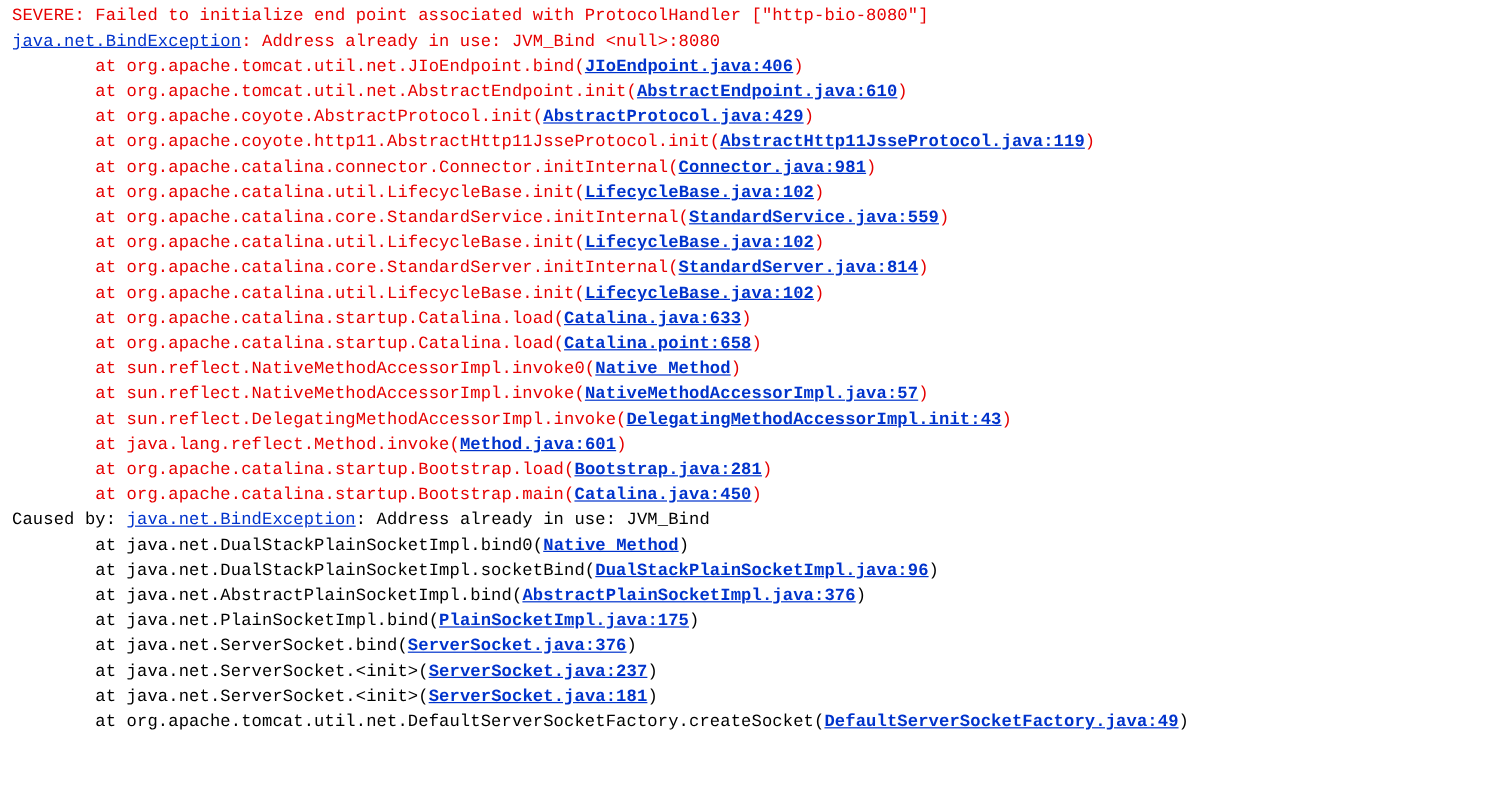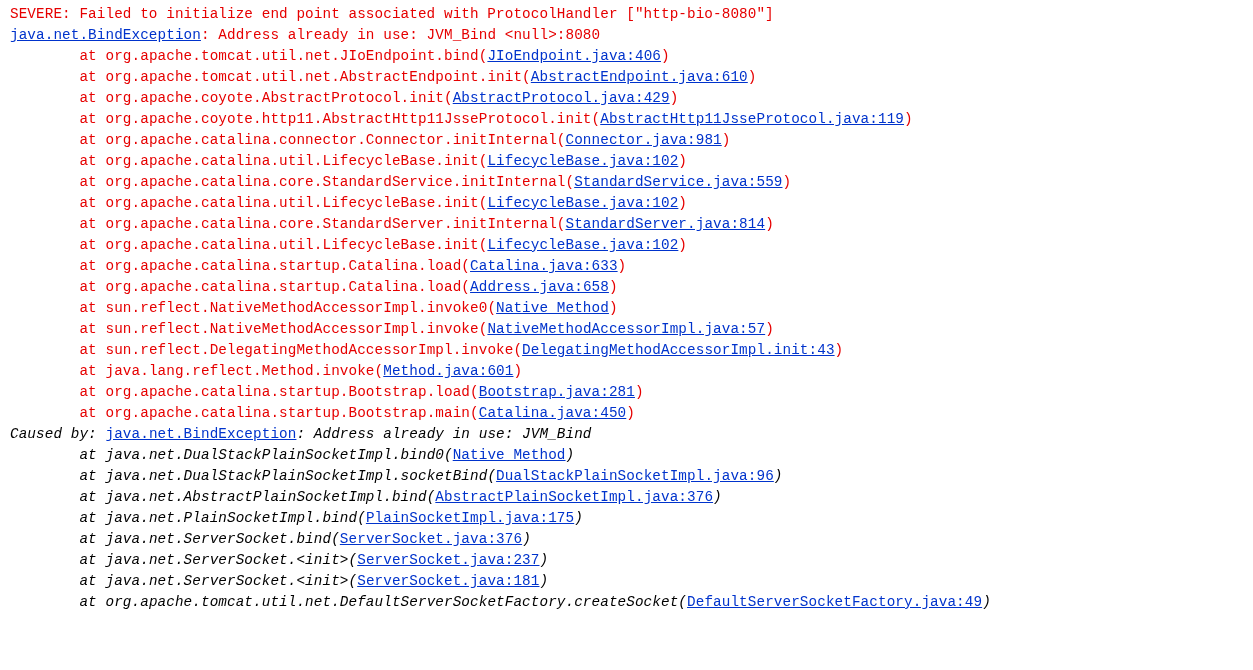--- a/index.html
+++ b/index.html
@@ -7,38 +7,38 @@
     font-family:Consolas,"Courier New",monospace;
     font-size:14.3px;
     line-height:21px;
     white-space:pre;
     padding:4px 0 4px 10px;
     color:#000;
     letter-spacing:0.1px;
   }
   .err{color:#e60000;}
   .ex-link{color:#0033cc;text-decoration:underline;cursor:pointer;}
-  .src-link{color:#0033cc;text-decoration:underline;cursor:pointer;}
-  .blk{color:#000;font-style:italic;}
+  .src-link{color:#0033cc;text-decoration:underline;cursor:pointer;font-weight:bold;}
+  .blk{color:#000;}
 </style>
 </head>
 <body><div id="trace"><span class="err">SEVERE: Failed to initialize end point associated with ProtocolHandler ["http-bio-8080"]</span>
 <span class="ex-link">java.net.BindException</span><span class="err">: Address already in use: JVM_Bind &lt;null&gt;:8080</span>
 <span class="err">        at </span><span class="err">org.apache.tomcat.util.net.JIoEndpoint.bind</span><span class="err">(</span><span class="src-link">JIoEndpoint.java:406</span><span class="err">)</span>
 <span class="err">        at </span><span class="err">org.apache.tomcat.util.net.AbstractEndpoint.init</span><span class="err">(</span><span class="src-link">AbstractEndpoint.java:610</span><span class="err">)</span>
 <span class="err">        at </span><span class="err">org.apache.coyote.AbstractProtocol.init</span><span class="err">(</span><span class="src-link">AbstractProtocol.java:429</span><span class="err">)</span>
 <span class="err">        at </span><span class="err">org.apache.coyote.http11.AbstractHttp11JsseProtocol.init</span><span class="err">(</span><span class="src-link">AbstractHttp11JsseProtocol.java:119</span><span class="err">)</span>
 <span class="err">        at </span><span class="err">org.apache.catalina.connector.Connector.initInternal</span><span class="err">(</span><span class="src-link">Connector.java:981</span><span class="err">)</span>
 <span class="err">        at </span><span class="err">org.apache.catalina.util.LifecycleBase.init</span><span class="err">(</span><span class="src-link">LifecycleBase.java:102</span><span class="err">)</span>
 <span class="err">        at </span><span class="err">org.apache.catalina.core.StandardService.initInternal</span><span class="err">(</span><span class="src-link">StandardService.java:559</span><span class="err">)</span>
 <span class="err">        at </span><span class="err">org.apache.catalina.util.LifecycleBase.init</span><span class="err">(</span><span class="src-link">LifecycleBase.java:102</span><span class="err">)</span>
 <span class="err">        at </span><span class="err">org.apache.catalina.core.StandardServer.initInternal</span><span class="err">(</span><span class="src-link">StandardServer.java:814</span><span class="err">)</span>
 <span class="err">        at </span><span class="err">org.apache.catalina.util.LifecycleBase.init</span><span class="err">(</span><span class="src-link">LifecycleBase.java:102</span><span class="err">)</span>
 <span class="err">        at </span><span class="err">org.apache.catalina.startup.Catalina.load</span><span class="err">(</span><span class="src-link">Catalina.java:633</span><span class="err">)</span>
-<span class="err">        at </span><span class="err">org.apache.catalina.startup.Catalina.load</span><span class="err">(</span><span class="src-link">Address.java:658</span><span class="err">)</span>
+<span class="err">        at </span><span class="err">org.apache.catalina.startup.Catalina.load</span><span class="err">(</span><span class="src-link">Catalina.point:658</span><span class="err">)</span>
 <span class="err">        at </span><span class="err">sun.reflect.NativeMethodAccessorImpl.invoke0</span><span class="err">(</span><span class="src-link">Native Method</span><span class="err">)</span>
 <span class="err">        at </span><span class="err">sun.reflect.NativeMethodAccessorImpl.invoke</span><span class="err">(</span><span class="src-link">NativeMethodAccessorImpl.java:57</span><span class="err">)</span>
 <span class="err">        at </span><span class="err">sun.reflect.DelegatingMethodAccessorImpl.invoke</span><span class="err">(</span><span class="src-link">DelegatingMethodAccessorImpl.init:43</span><span class="err">)</span>
 <span class="err">        at </span><span class="err">java.lang.reflect.Method.invoke</span><span class="err">(</span><span class="src-link">Method.java:601</span><span class="err">)</span>
 <span class="err">        at </span><span class="err">org.apache.catalina.startup.Bootstrap.load</span><span class="err">(</span><span class="src-link">Bootstrap.java:281</span><span class="err">)</span>
 <span class="err">        at </span><span class="err">org.apache.catalina.startup.Bootstrap.main</span><span class="err">(</span><span class="src-link">Catalina.java:450</span><span class="err">)</span>
 <span class="blk">Caused by: </span><span class="ex-link">java.net.BindException</span><span class="blk">: Address already in use: JVM_Bind</span>
 <span class="blk">        at </span><span class="blk">java.net.DualStackPlainSocketImpl.bind0</span><span class="blk">(</span><span class="src-link">Native Method</span><span class="blk">)</span>
 <span class="blk">        at </span><span class="blk">java.net.DualStackPlainSocketImpl.socketBind</span><span class="blk">(</span><span class="src-link">DualStackPlainSocketImpl.java:96</span><span class="blk">)</span>
 <span class="blk">        at </span><span class="blk">java.net.AbstractPlainSocketImpl.bind</span><span class="blk">(</span><span class="src-link">AbstractPlainSocketImpl.java:376</span><span class="blk">)</span>

